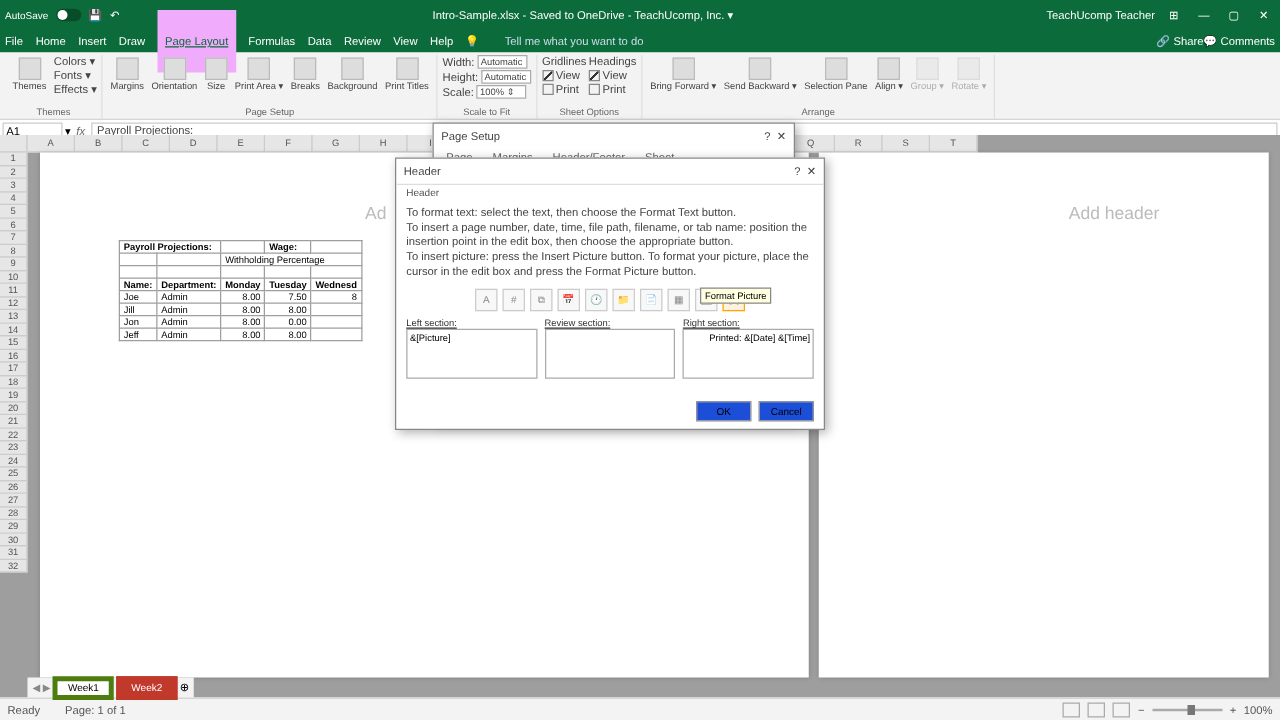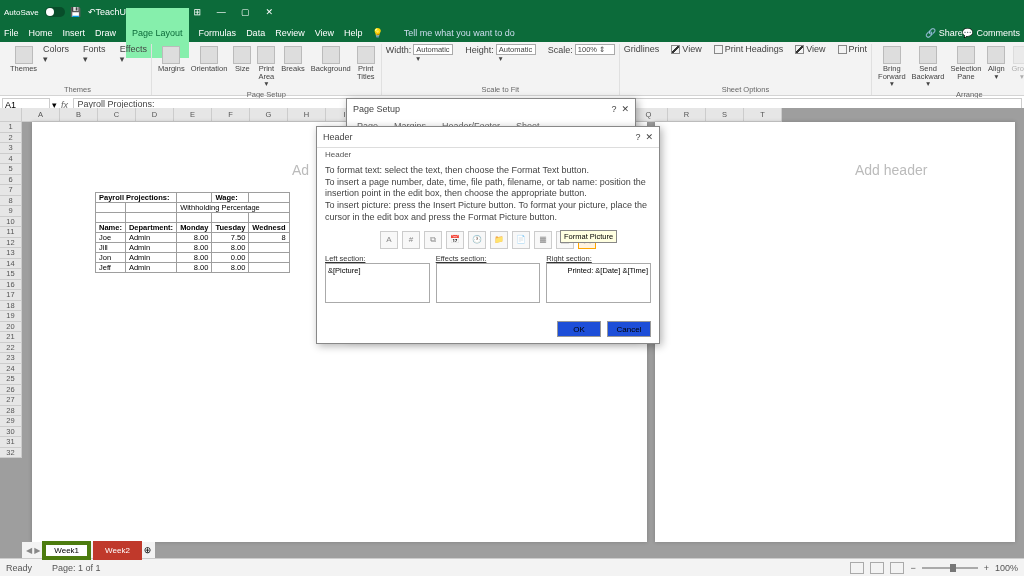--- a/index.html
+++ b/index.html
@@ -11,33 +11,33 @@
 .titlebar .autosave { font-size: 8px; }
 .titlebar .toggle { width: 20px; height: 10px; background: #084d2a; border-radius: 5px; position: relative; }
 .titlebar .toggle::after { content: ""; position: absolute; left: 1px; top: 1px; width: 8px; height: 8px; background: #fff; border-radius: 50%; }
 .titlebar .title { flex: 1; text-align: center; font-size: 9px; }
 .titlebar .right { display: flex; gap: 6px; font-size: 8px; }
 .winbtn { width: 18px; text-align: center; }
 
 
 .tabs { height: 18px; background: #0c6b3a; color: #fff; display: flex; align-items: center; padding: 0 4px; gap: 10px; }
 .tabs .tab { font-size: 9px; cursor: pointer; }
-.tabs .tab.active { background: #86efac; color: #0c6b3a; padding: 20px 6px; }
+.tabs .tab.active { background: #f0abfc; color: #0c6b3a; padding: 20px 6px; text-decoration: underline; }
 .tabs .tellme { margin-left: 10px; color: #cde; }
 .tabs .share { margin-left: auto; display: flex; gap: 0; }
 
 
 .ribbon { height: 54px; background: #f3f3f3; border-bottom: 1px solid #d4d4d4; display: flex; align-items: stretch; padding: 2px 4px 0; gap: 0; }
 .group { display: flex; flex-direction: column; border-right: 1px solid #e0e0e0; padding: 0 4px; }
 .group .icons { display: flex; gap: 2px; flex: 1; align-items: flex-start; }
 .group .label { font-size: 7.5px; color: #666; text-align: center; padding-bottom: 1px; }
 .rbtn { display: flex; flex-direction: column; align-items: center; gap: 1px; padding: 2px; cursor: pointer; }
 .rbtn .ic { width: 18px; height: 18px; background: #ddd; border: 1px solid #bbb; }
 .rbtn span { font-size: 7.5px; color: #444; text-align: center; line-height: 1; }
-.stack { display: flex; flex-direction: row; gap: 12px; }
+.stack { display: flex; flex-direction: column; gap: 1px; }
 .stackrow { display: flex; align-items: center; gap: 2px; font-size: 7.5px; color: #444; }
 .stackrow .box { width: 40px; height: 11px; border: 1px solid #aaa; background: #fff; font-size: 7.5px; padding: 0 2px; }
 .chk { width: 9px; height: 9px; border: 1px solid #888; }
 .chk.on { background: linear-gradient(135deg, transparent 40%, #333 40%, #333 60%, transparent 60%); }
 
 
 .fxbar { height: 18px; background: #fff; border-bottom: 1px solid #ccc; display: flex; align-items: center; padding: 0 2px; gap: 2px; }
 .namebox { width: 48px; height: 14px; border: 1px solid #ccc; font-size: 9px; padding: 0 2px; }
 .fx { width: 12px; text-align: center; font-style: italic; color: #666; }
 .fxinput { flex: 1; height: 14px; border: 1px solid #ccc; font-size: 9px; padding: 0 4px; color: #444; }
@@ -102,20 +102,21 @@
 </head>
 <body>
 
 <div class="titlebar">
   <div class="left">
     <span class="autosave">AutoSave</span>
     <div class="toggle"></div>
     <span>💾</span>
     <span>↶</span>
   </div>
+  <div class="title">Intro-Sample.xlsx - Saved to OneDrive - TeachUcomp, Inc. ▾</div>
   <div class="right">
     <span>TeachUcomp Teacher</span>
     <span class="winbtn">⊞</span>
     <span class="winbtn">—</span>
     <span class="winbtn">▢</span>
     <span class="winbtn">✕</span>
   </div>
 </div>
 
 <div class="tabs">
@@ -443,21 +444,21 @@
     <div class="ibtn">📅</div>
     <div class="ibtn">🕐</div>
     <div class="ibtn">📁</div>
     <div class="ibtn">📄</div>
     <div class="ibtn">▦</div>
     <div class="ibtn">🖼</div>
     <div class="ibtn sel">🛠</div>
   </div>
   <div class="sections">
     <div class="sec"><label>Left section:</label><div class="ta">&amp;[Picture]</div></div>
-    <div class="sec"><label>Effects section:</label><div class="ta"></div></div>
+    <div class="sec"><label>Review section:</label><div class="ta"></div></div>
     <div class="sec"><label>Right section:</label><div class="ta r">Printed: &amp;[Date] &amp;[Time]</div></div>
   </div>
   <div class="buttons">
     <button class="dbtn">OK</button>
     <button class="dbtn">Cancel</button>
   </div>
 </div>
 <div class="tooltip">Format Picture</div>
 
 <div class="sheettabs">

